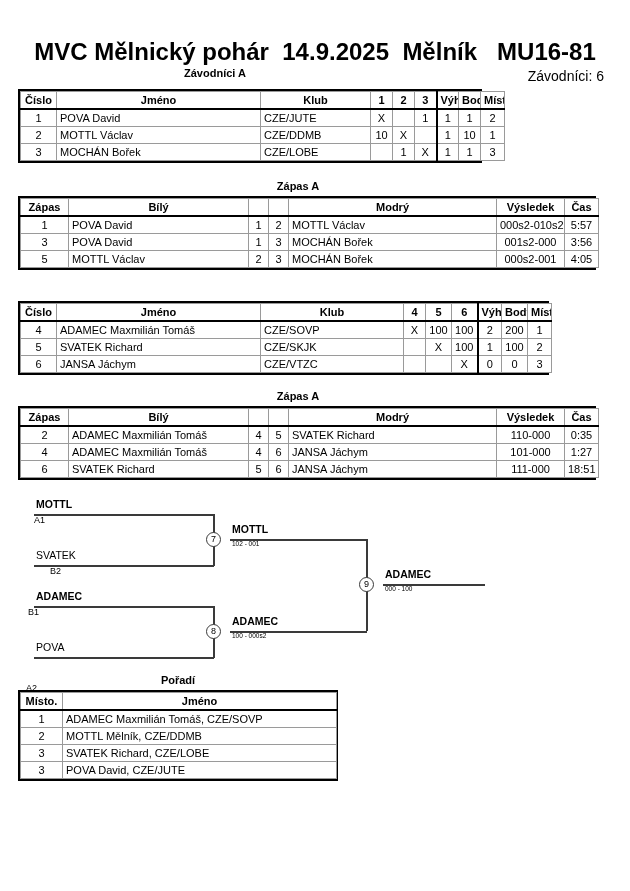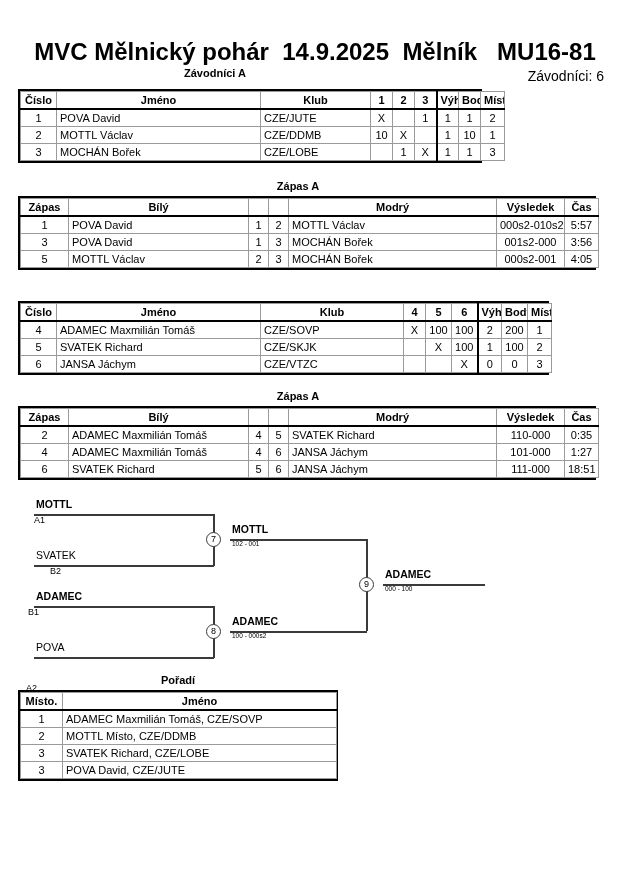--- a/index.html
+++ b/index.html
@@ -400,21 +400,21 @@
           <th class="c">Jméno</th>
         </tr>
       </thead>
       <tbody>
           <tr>
             <td class="c">1</td>
             <td class="l">ADAMEC Maxmilián Tomáš, CZE/SOVP</td>
           </tr>
           <tr>
             <td class="c">2</td>
-            <td class="l">MOTTL Místo, CZE/DDMB</td>
+            <td class="l">MOTTL Mělník, CZE/DDMB</td>
           </tr>
           <tr>
             <td class="c">3</td>
             <td class="l">SVATEK Richard, CZE/LOBE</td>
           </tr>
           <tr>
             <td class="c">3</td>
             <td class="l">POVA David, CZE/JUTE</td>
           </tr>
         </tbody>

